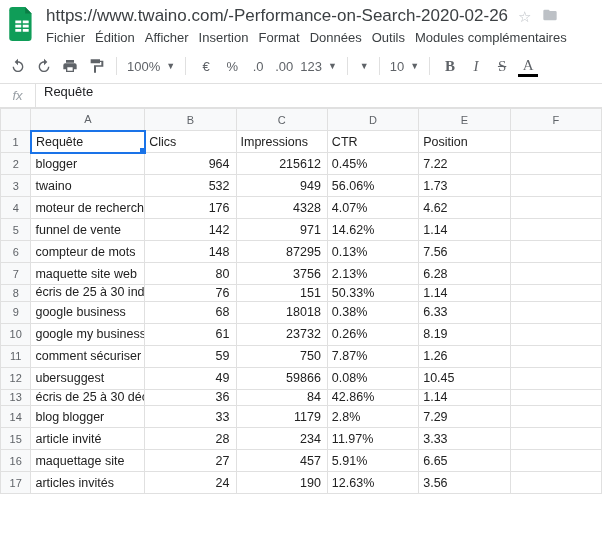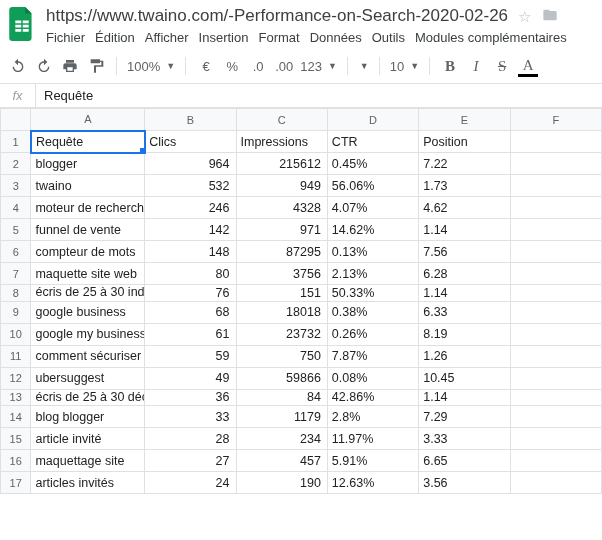--- a/index.html
+++ b/index.html
@@ -51,21 +51,21 @@
   }
   .toolbar .sep { width: 1px; height: 18px; background: #e0e0e0; margin: 0 4px; }
   .toolbar .btn { display: inline-flex; align-items: center; justify-content: center; min-width: 20px; height: 22px; cursor: pointer; }
   .toolbar .grp { display: inline-flex; align-items: center; gap: 4px; }
   .toolbar .caret { font-size: 9px; color: #5f6368; margin-left: 2px; }
   .toolbar svg { width: 16px; height: 16px; }
   .bold { font-weight: bold; font-family: "Times New Roman", serif; font-size: 15px; }
   .ital { font-style: italic; font-family: "Times New Roman", serif; font-size: 15px; }
   
   .fbar {
-    display: flex; align-items: center;
+    display: flex; 
     border-bottom: 1px solid #e0e0e0;
     height: 24px;
   }
   .fx {
     width: 36px; text-align: center;
     font-style: italic; color: #9aa0a6; font-size: 13px;
     border-right: 1px solid #e0e0e0;
     height: 100%; display: flex; align-items: center; justify-content: center;
   }
   .fval { padding-left: 8px; font-size: 13px; color: #202124; }
@@ -268,21 +268,21 @@
         <td class="txt">twaino</td>
         <td class="num">532</td>
         <td class="num">949</td>
         <td class="txt">56.06%</td>
         <td class="txt">1.73</td>
         <td class="txt"></td>
       </tr>
       <tr>
         <th class="rowhead">4</th>
         <td class="txt">moteur de recherche</td>
-        <td class="num">246</td>
+        <td class="num">176</td>
         <td class="num">4328</td>
         <td class="txt">4.07%</td>
         <td class="txt">4.62</td>
         <td class="txt"></td>
       </tr>
       <tr>
         <th class="rowhead">5</th>
         <td class="txt">funnel de vente</td>
         <td class="num">142</td>
         <td class="num">971</td>

